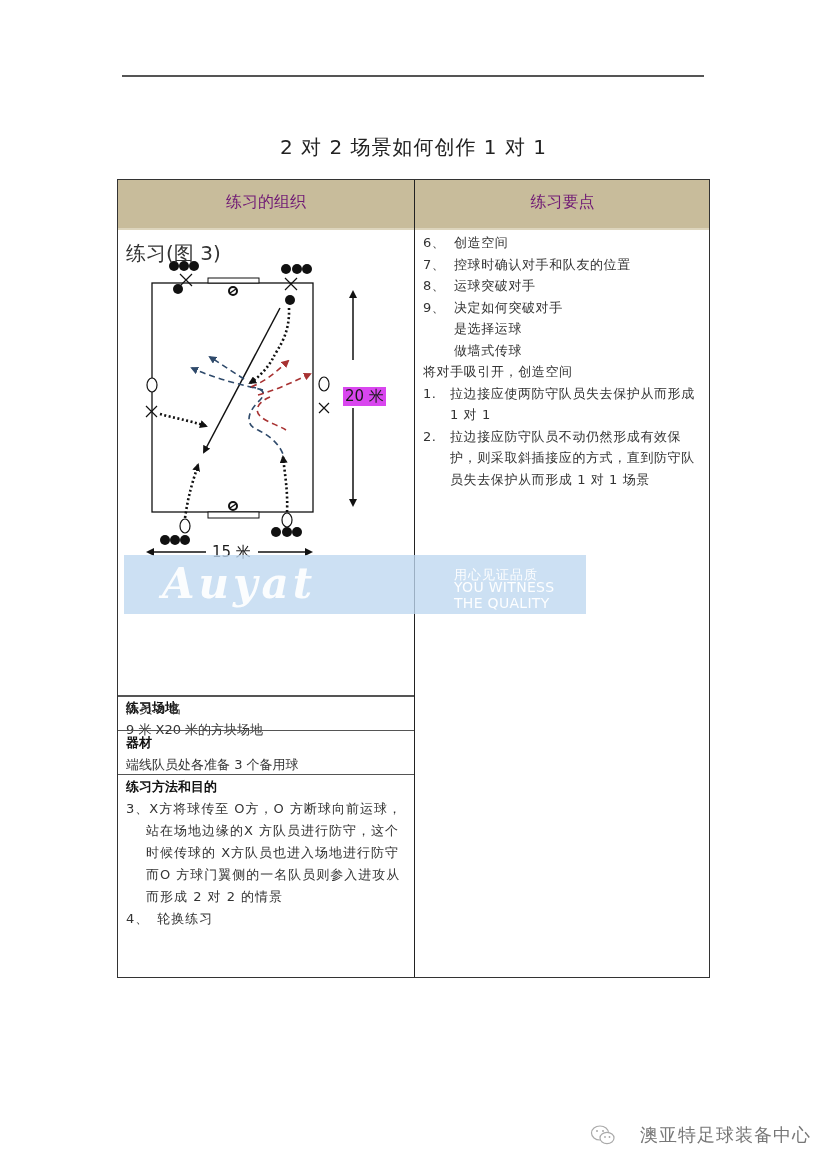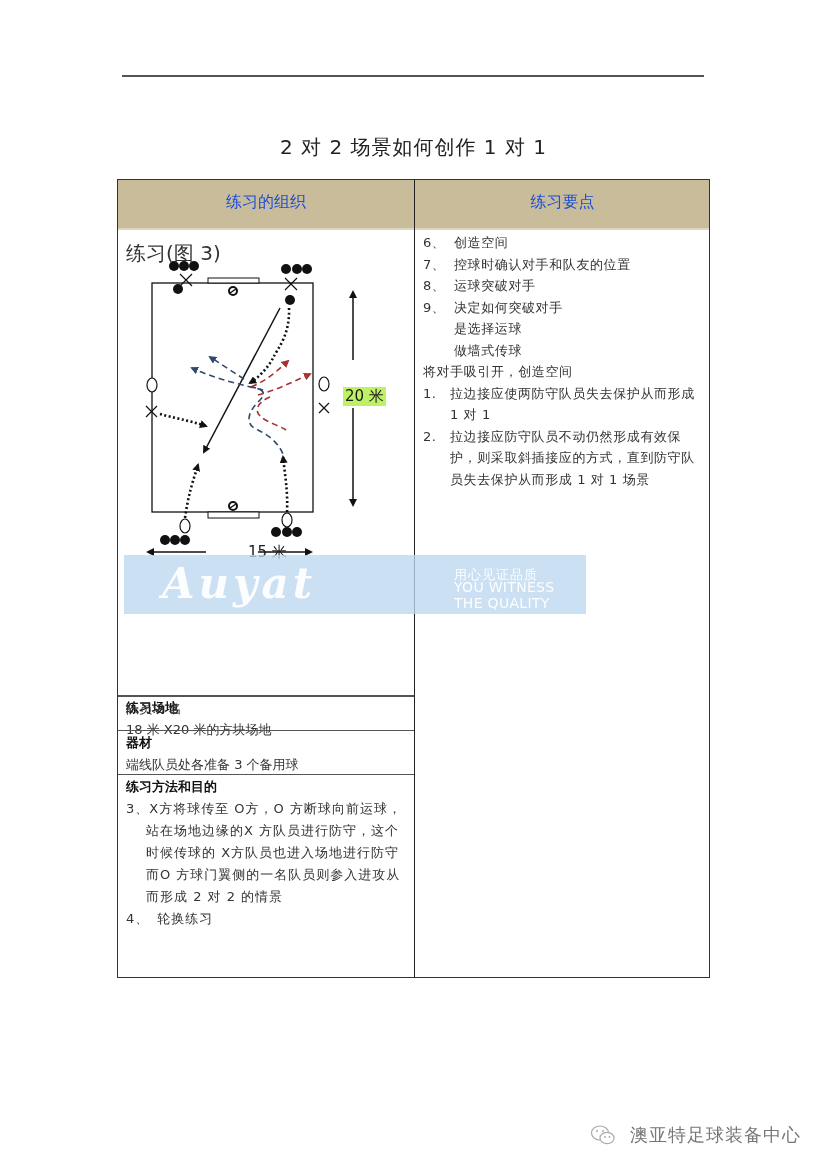--- a/index.html
+++ b/index.html
@@ -6,21 +6,21 @@
   html, body { width: 827px; height: 1169px; background: #ffffff; overflow: hidden; }
   body { position: relative; font-family: "DejaVu Sans", "Liberation Sans", sans-serif; color: #1a1a1a; }
 
   .top-rule { position: absolute; left: 122px; top: 75px; width: 582px; height: 2px; background: #555; }
 
   .doc-title { position: absolute; left: 0; top: 134px; width: 827px; text-align: center; font-size: 20px; letter-spacing: 1px; color: #222; }
 
   .table { position: absolute; left: 117px; top: 179px; width: 593px; height: 799px; border: 1px solid #333; }
   .col-divider { position: absolute; left: 296px; top: 0; width: 1px; height: 100%; background: #222; }
   .header-row { position: absolute; left: 0; top: 0; width: 100%; height: 50px; background: #c8bc9b; border-bottom: 2px solid #ddd5bd; }
-  .header-cell { position: absolute; top: 0; height: 48px; line-height: 44px; text-align: center; font-family: "DejaVu Serif", "Liberation Serif", serif; font-size: 16px; color: #1d4ed8; }
+  .header-cell { position: absolute; top: 0; height: 48px; line-height: 44px; text-align: center; font-family: "DejaVu Serif", "Liberation Serif", serif; font-size: 16px; color: #701a75; }
   .header-left { left: 0; width: 296px; }
   .header-right { left: 297px; width: 295px; }
 
   
   .left-col { position: absolute; left: 0; top: 50px; width: 296px; height: 748px; }
   .diagram-title { position: absolute; left: 8px; top: 10px; font-size: 20px; color: #333; }
   .diagram { position: absolute; left: 0; top: 0; width: 296px; height: 430px; }
 
   .left-section { position: absolute; left: 0; width: 296px; border-top: 1px solid #555; padding: 1px 8px; font-size: 13px; line-height: 22px; color: #333; }
   .sec-heading { font-weight: bold; color: #111; }
@@ -34,21 +34,21 @@
   .numitem { display: flex; }
   .numitem .num { width: 31px; flex: none; }
   .numitem .txt { flex: 1; }
 
   
   .watermark { position: absolute; left: 124px; top: 555px; width: 462px; height: 59px; background: rgba(190, 215, 240, 0.78); }
   .wm-brand { position: absolute; left: 38px; top: 4px; font-family: "DejaVu Serif", serif; font-style: italic; font-size: 42px; font-weight: bold; color: rgba(255,255,255,0.92); letter-spacing: 4px; }
   .wm-cn { position: absolute; left: 330px; top: 11px; font-size: 13px; color: rgba(255,255,255,0.95); letter-spacing: 1px; }
   .wm-en { position: absolute; left: 330px; top: 24px; font-size: 14px; font-weight: normal; color: rgba(255,255,255,0.95); letter-spacing: 0.3px; }
 
-  .footer-brand { position: absolute; left: 590px; top: 1123px; display: flex; align-items: center; gap: 14px; }
+  .footer-brand { position: absolute; left: 590px; top: 1123px; display: flex; align-items: center; gap: 24px; }
   .footer-brand .label { font-size: 18px; color: #777; letter-spacing: 1px; }
   .footer-brand svg { display: block; }
 </style>
 </head>
 <body>
 
 <div class="top-rule"></div>
 
 <div class="doc-title">2 对 2 场景如何创作 1 对 1</div>
 
@@ -153,27 +153,27 @@
         <g>
           <line x1="235" y1="62" x2="235" y2="130" stroke="#111" stroke-width="1.5" marker-end="url(#ahBlack)" transform="rotate(180 235 96)"></line>
           <line x1="235" y1="178" x2="235" y2="275" stroke="#111" stroke-width="1.5" marker-end="url(#ahBlack)"></line>
         </g>
 
         <g>
           <line x1="88" y1="322" x2="30" y2="322" stroke="#111" stroke-width="1.5" marker-end="url(#ahBlack)"></line>
           <line x1="140" y1="322" x2="193" y2="322" stroke="#111" stroke-width="1.5" marker-end="url(#ahBlack)"></line>
         </g>
       </svg>
-      <div style="position:absolute;left:225px;top:157px;font-size:15px;background:#bef264;padding:0 2px;">20 米</div>
-      <div style="position:absolute;left:94px;top:313px;font-size:15px;background:transparent;margin-left:36px;">15 米</div>
+      <div style="position:absolute;left:225px;top:157px;font-size:15px;background:#d946ef;padding:0 2px;">20 米</div>
+      <div style="position:absolute;left:94px;top:313px;font-size:15px;background:transparent;">15 米</div>
     </div>
 
     <div class="left-section" style="top:422px;height:44px;margin-top:43px;">
       <div class="sec-heading">练习场地</div>
-      <div>18 米 X20 米的方块场地</div>
+      <div>9 米 X20 米的方块场地</div>
     </div>
     <div class="left-section" style="top:466px;height:23px;">
       <div>队员:8 名</div>
     </div>
     <div class="left-section" style="top:500px;height:44px;">
       <div class="sec-heading">器材</div>
       <div>端线队员处各准备 3 个备用球</div>
     </div>
     <div class="left-section" style="top:544px;height:204px;">
       <div class="sec-heading">练习方法和目的</div>

